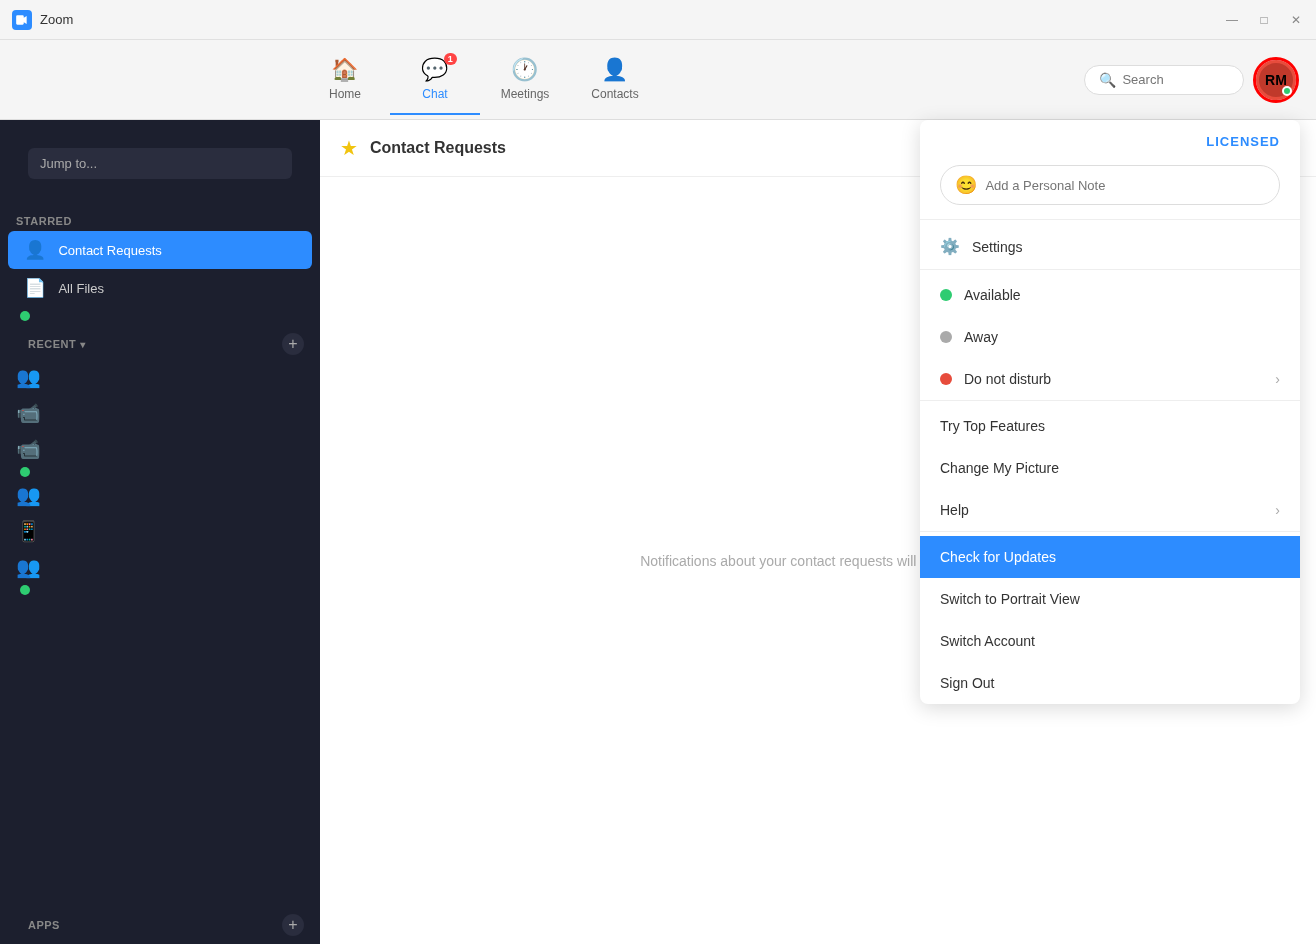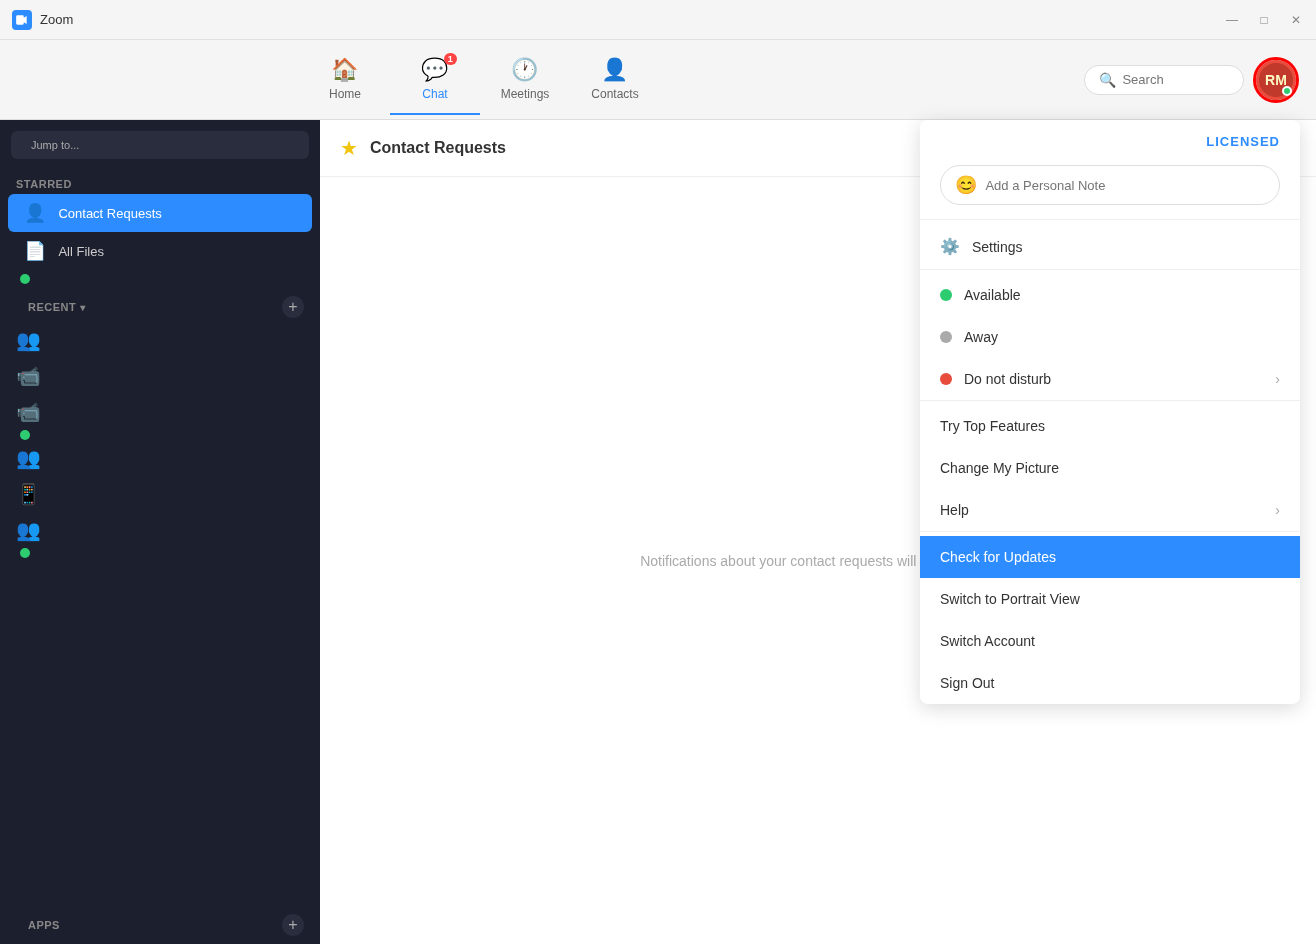--- a/index.html
+++ b/index.html
@@ -47,21 +47,21 @@
     .nav-right { display: flex; align-items: center; gap: 12px; }
     .search-box {
       display: flex; align-items: center; gap: 6px;
       background: white; border: 1px solid #ddd; border-radius: 20px;
       padding: 6px 14px; width: 160px;
     }
     .search-icon { color: #999; font-size: 14px; }
     .search-input { border: none; outline: none; font-size: 13px; color: #999; background: transparent; width: 110px; }
     .avatar-btn {
       width: 40px; height: 40px; border-radius: 50%;
-      background: #c0392b; color: #fef9c3; font-size: 14px; font-weight: bold;
+      background: #c0392b; color: #000000; font-size: 14px; font-weight: bold;
       display: flex; align-items: center; justify-content: center;
       cursor: pointer; position: relative;
       border: 3px solid #e74c3c;
       outline: 3px solid red;
     }
     .avatar-online {
       position: absolute; bottom: 1px; right: 1px;
       width: 10px; height: 10px; background: #2ecc71; border-radius: 50%;
       border: 2px solid white;
     }
@@ -69,22 +69,22 @@
     
     .main-layout { display: flex; height: calc(944px - 120px); }
 
     
     .sidebar {
       width: 320px; background: #1c1f2e; color: white;
       display: flex; flex-direction: column; overflow: hidden;
       flex-shrink: 0;
     }
     .jump-to {
-      margin: 11px; background: #2a2d3e; border-radius: 6px;
-      padding: 8px 20px; color: #aaa; font-size: 11px; cursor: pointer;
+      margin: 28px; background: #2a2d3e; border-radius: 6px;
+      padding: 8px 12px; color: #aaa; font-size: 13px; cursor: pointer;
     }
     .sidebar-section { padding: 8px 16px 4px; font-size: 11px; color: #888; font-weight: 600; letter-spacing: 0.5px; }
     .sidebar-item {
       display: flex; align-items: center; gap: 12px;
       padding: 8px 16px; cursor: pointer; border-radius: 6px; margin: 0 8px;
       color: #ccc; font-size: 13px;
     }
     .sidebar-item.active { background: #2d8cff; color: white; }
     .sidebar-item-icon { font-size: 18px; color: #aaa; }
     .sidebar-item.active .sidebar-item-icon { color: white; }

